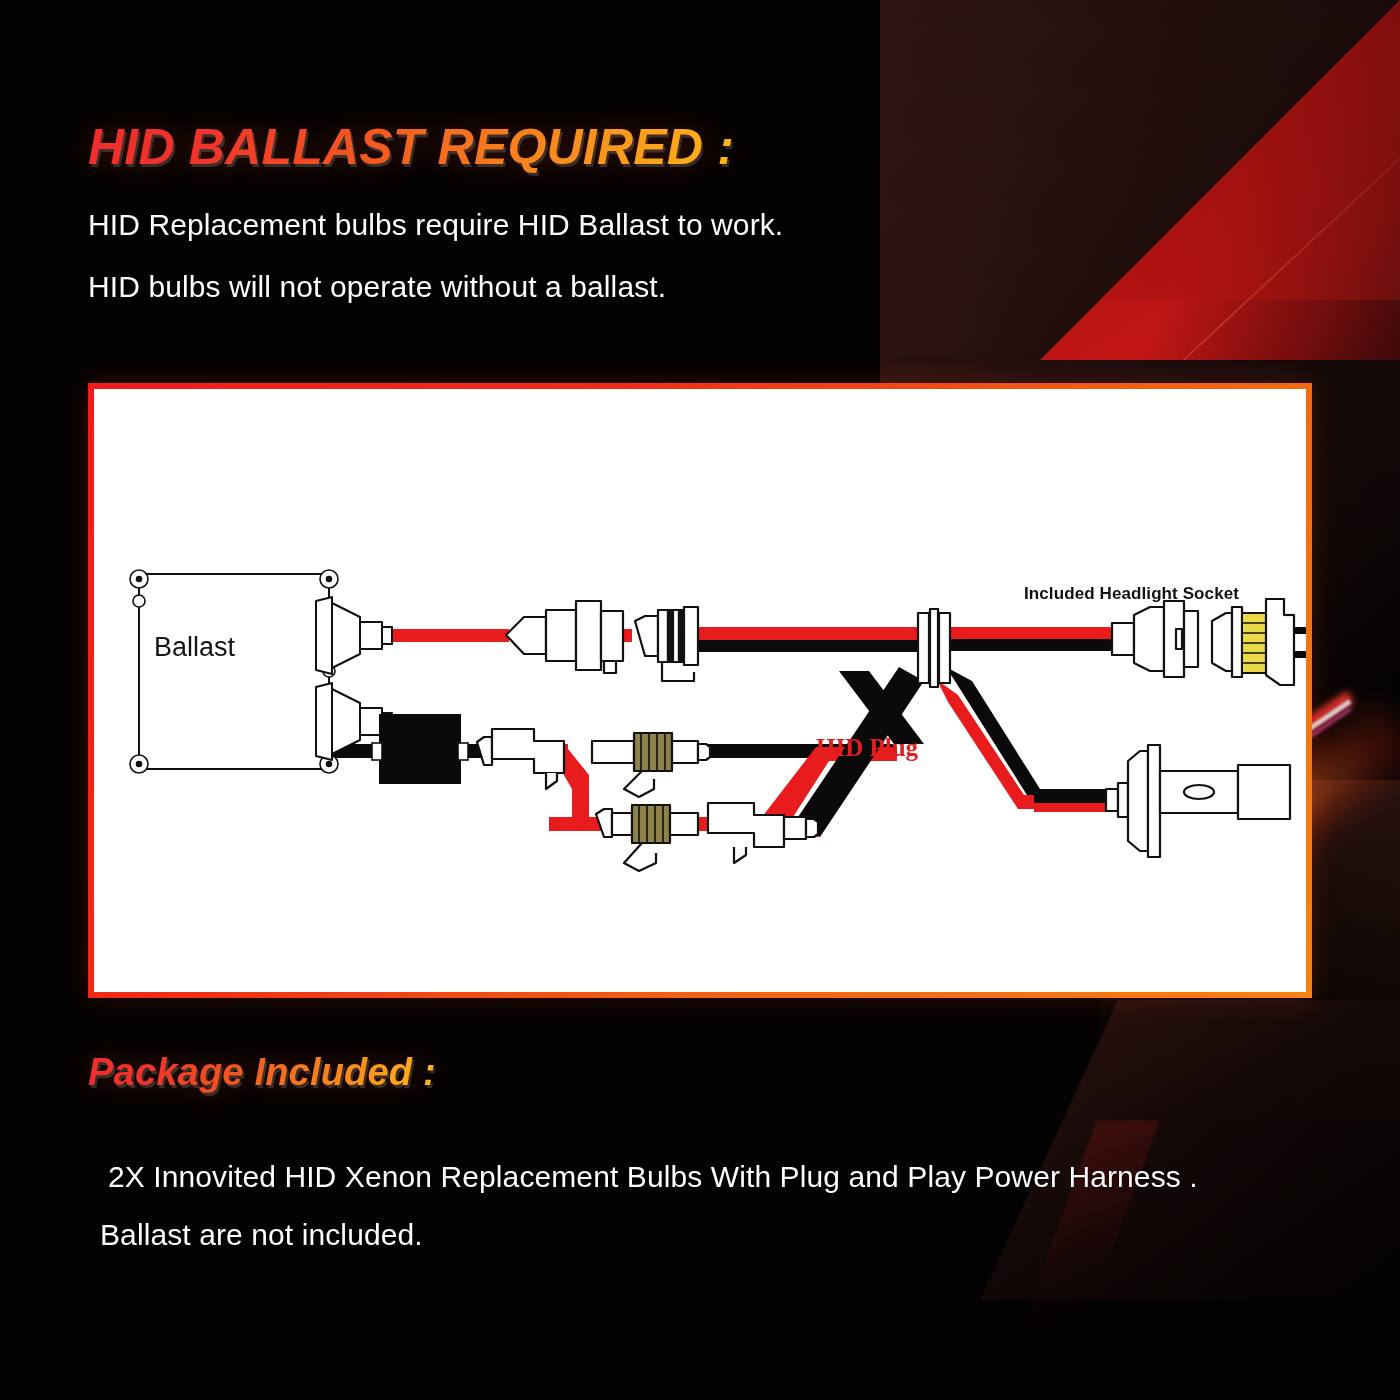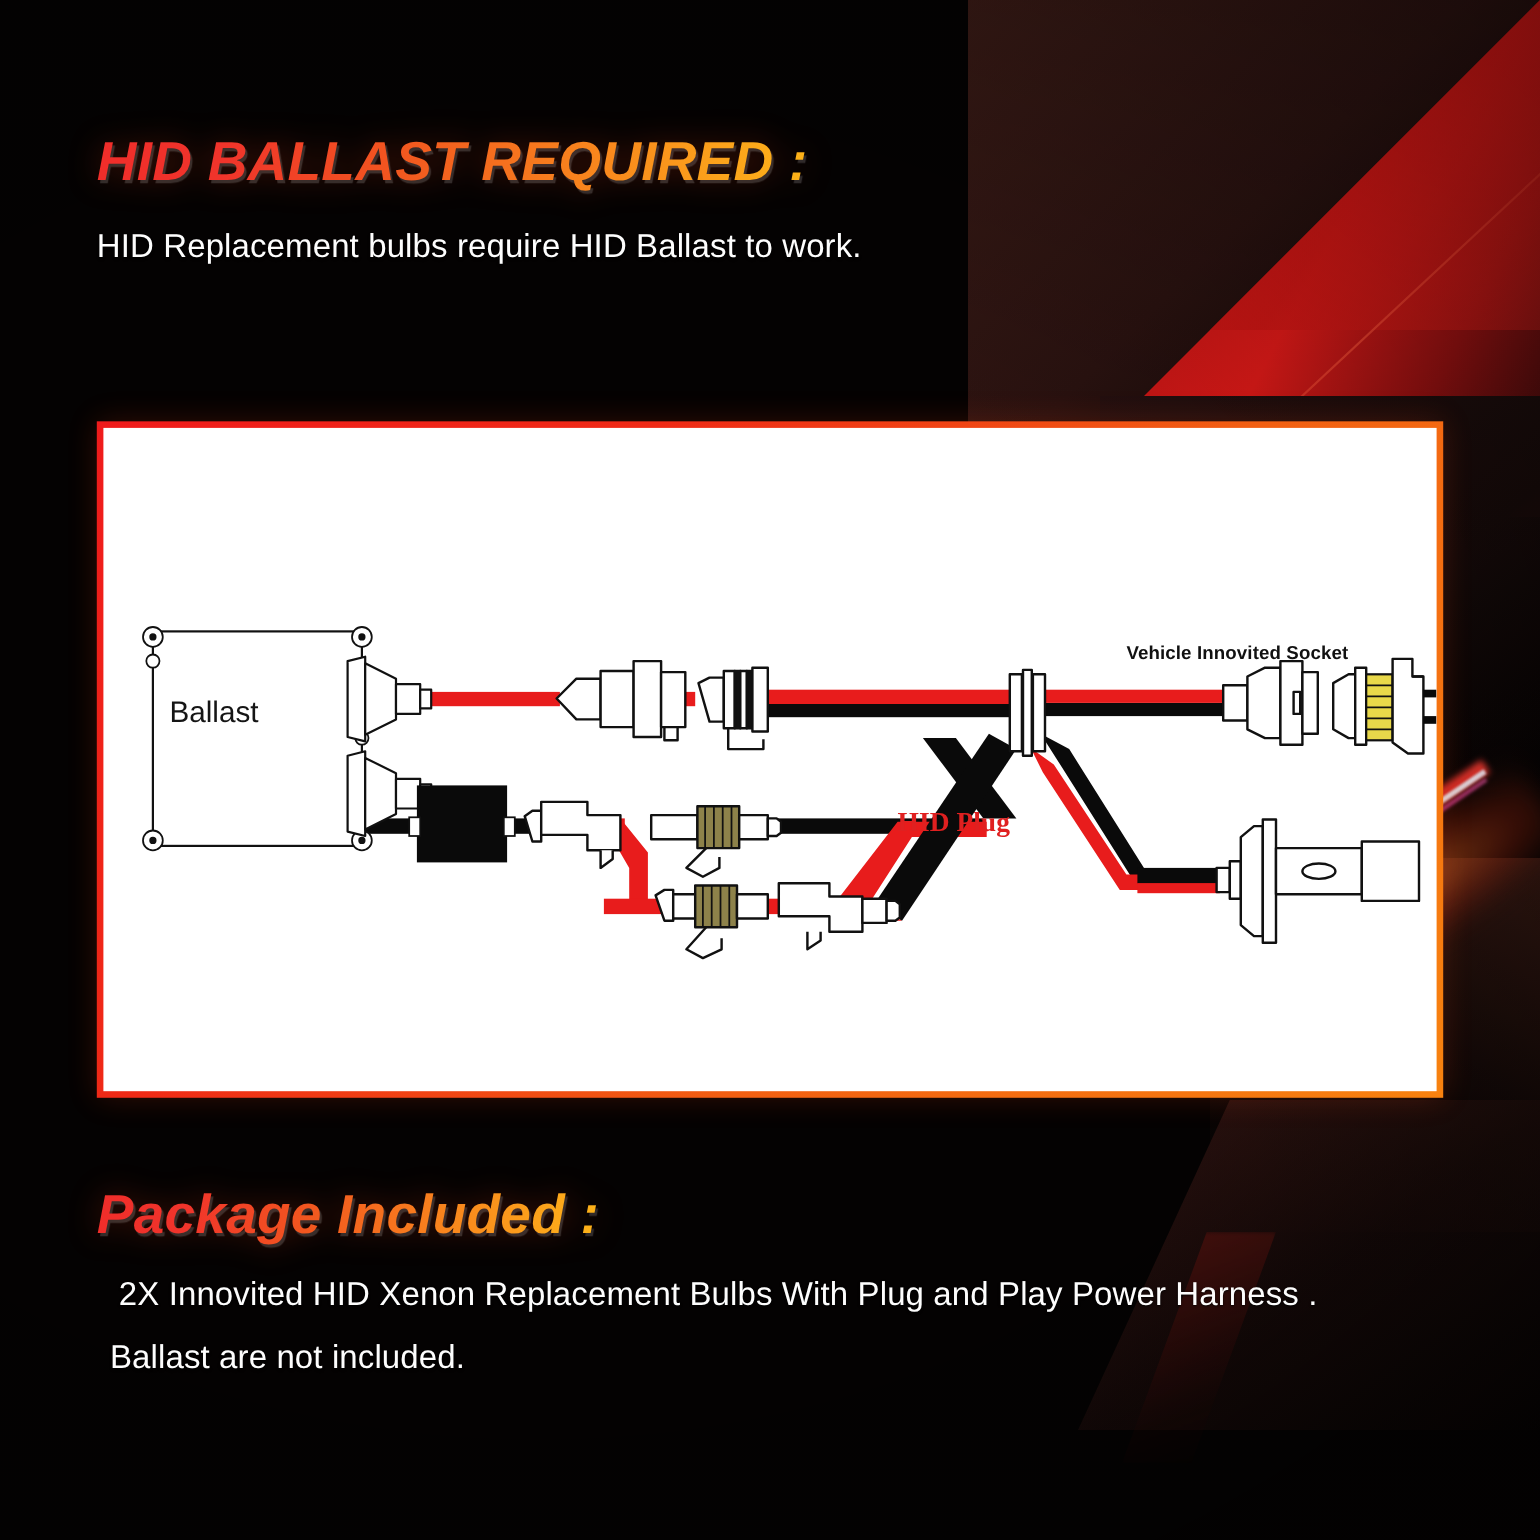--- a/index.html
+++ b/index.html
@@ -136,21 +136,21 @@
     letter-spacing: 0.2px;
     white-space: nowrap;
     background: linear-gradient(98deg, #f02d2a 0%, #f0342b 18%, #f2561f 42%, #f8831d 68%, #fca31b 88%, #fdb418 100%);
     -webkit-background-clip: text;
     background-clip: text;
     color: transparent;
     -webkit-text-fill-color: transparent;
     filter: drop-shadow(2px 3px 0px rgba(255,255,255,0.16)) drop-shadow(0 0 14px rgba(255,70,20,0.28));
   }
   #heading-hid { left: 88px; top: 118px; font-size: 50px; }
-  #heading-pkg { left: 88px; top: 1075px; font-size: 50px; }
+  #heading-pkg { left: 88px; top: 1051px; font-size: 38px; }
 
   .body-line {
     position: absolute;
     color: #fdfdfd;
     font-size: 30px;
     font-weight: 400;
     letter-spacing: 0.1px;
     white-space: nowrap;
     text-shadow: 0 1px 2px rgba(0,0,0,0.9);
   }
@@ -230,20 +230,21 @@
   <div class="bg-streak-glow"></div>
   <div class="bg-streak-red"></div>
   <div class="bg-streak-pink"></div>
   <div class="bg-streak-core"></div>
   <div class="bg-pkg-sheen"></div>
   <div class="bg-pkg-red"></div>
   <div class="bg-vignette"></div>
 
   <div class="heading" id="heading-hid">HID BALLAST REQUIRED :</div>
   <div class="body-line" id="hid-line-1">HID Replacement bulbs require HID Ballast to work.</div>
+  <div class="body-line" id="hid-line-2">HID bulbs will not operate without a ballast.</div>
 
   <div id="panel">
     <div id="panel-inner">
 
       <svg id="diagram-svg" viewBox="0 0 1212 603" preserveAspectRatio="none">
 
         <rect x="210" y="240" width="205" height="13" fill="#e81c1c"></rect>
 
         <rect x="516" y="240" width="22" height="13" fill="#e81c1c"></rect>
 
@@ -414,21 +415,21 @@
             <rect x="1066" y="382" width="78" height="42"></rect>
             <rect x="1144" y="376" width="52" height="54"></rect>
             <ellipse cx="1105" cy="403" rx="15" ry="7"></ellipse>
           </g>
         </g>
 
       </svg>
 
       <div class="lbl-ballast">Ballast</div>
       <div class="lbl-hid-bulbs">HID Plug</div>
-      <div class="lbl-socket">Vehicle Innovited Socket</div>
+      <div class="lbl-socket">Included Headlight Socket</div>
     </div>
   </div>
 
   <div class="heading" id="heading-pkg">Package Included :</div>
   <div class="body-line" id="pkg-line-1">2X Innovited HID Xenon Replacement Bulbs With Plug and Play Power Harness .</div>
   <div class="body-line" id="pkg-line-2">Ballast are not included.</div>
 
 </div>
 
 </body></html>

